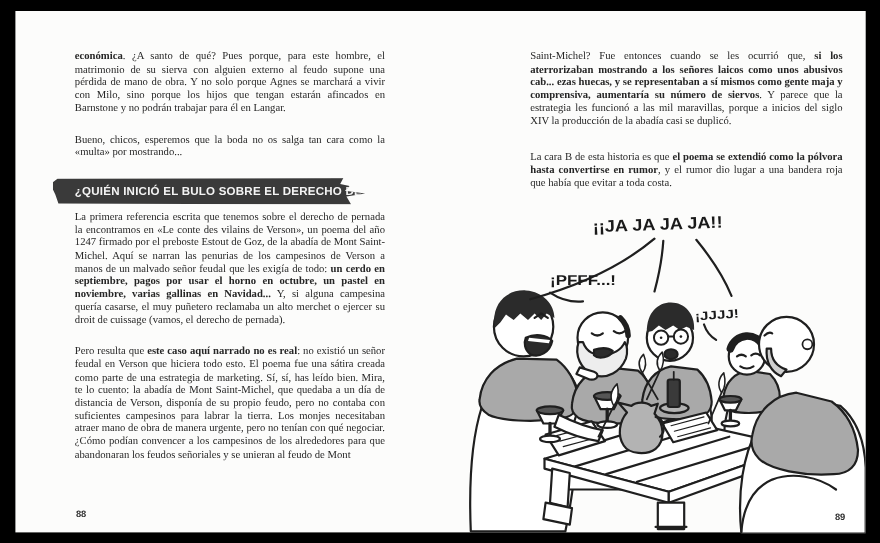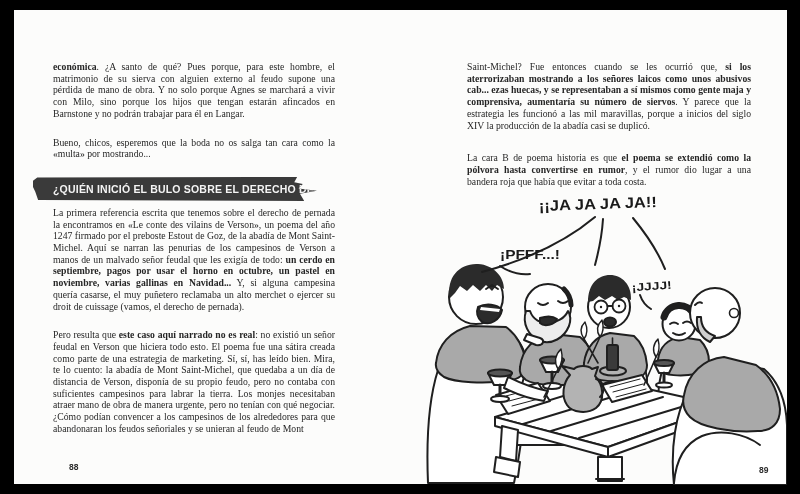--- a/index.html
+++ b/index.html
@@ -6,21 +6,21 @@
   body{
     width:800px;height:494px;
     background:#000;
     position:relative;overflow:hidden;
     font-family:"Liberation Serif", serif;
   }
   .spread{
     position:absolute;left:14px;top:10px;width:773px;height:474px;
     background:#fcfcfb;
   }
-  .col{position:absolute;top:51px;}
+  .col{position:absolute;top:36px;margin-left:15px;}
   .col-left{left:39px;width:282px;}
   .col-right{left:453px;width:284px;}
   p.body{
     margin:0 0 17px 0;
     font-size:9.7px;line-height:11.7px;
     text-align:justify;color:#262626;
   }
   .col-right p.body{margin-bottom:21px;}
   p.body .b{font-weight:bold;}
   p.body .i{}
@@ -55,21 +55,21 @@
   <div class="col col-left">
     <p class="body"><span class="b">económica</span><span>. ¿A santo de qué? Pues porque, para este hombre, el matrimonio de su sierva con alguien externo al feudo supone una pérdida de mano de obra. Y no solo porque Agnes se marchará a vivir con Milo, sino porque los hijos que tengan estarán afincados en Barnstone y no podrán trabajar para él en Langar.</span></p>
     <p class="body"><span>Bueno, chicos, esperemos que la boda no os salga tan cara como la «multa» por mostrando...</span></p>
     <div class="banner">¿QUIÉN INICIÓ EL BULO SOBRE EL DERECHO DE PERNADA?</div>
     <p class="body"><span>La primera referencia escrita que tenemos sobre el derecho de pernada la encontramos en «Le conte des vilains de Verson», un poema del año 1247 firmado por el preboste Estout de Goz, de la abadía de Mont Saint-Michel. Aquí se narran las penurias de los campesinos de Verson a manos de un malvado señor feudal que les exigía de todo: </span><span class="b">un cerdo en septiembre, pagos por usar el horno en octubre, un pastel en noviembre, varias gallinas en Navidad...</span><span> Y, si alguna campesina quería casarse, el muy puñetero reclamaba un alto </span><span class="i">merchet</span><span> o ejercer su </span><span class="i">droit de cuissage</span><span> (vamos, el derecho de pernada).</span></p>
     <p class="body"><span>Pero resulta que </span><span class="b">este caso aquí narrado no es real</span><span>: no existió un señor feudal en Verson que hiciera todo esto. El poema fue una sátira creada como parte de una estrategia de marketing. Sí, sí, has leído bien. Mira, te lo cuento: la abadía de Mont Saint-Michel, que quedaba a un día de distancia de Verson, disponía de su propio feudo, pero no contaba con suficientes campesinos para labrar la tierra. Los monjes necesitaban atraer mano de obra de manera urgente, pero no tenían con qué negociar. ¿Cómo podían convencer a los campesinos de los alrededores para que abandonaran los feudos señoriales y se unieran al feudo de Mont</span></p>
   </div>
 
   <div class="col col-right">
     <p class="body"><span>Saint-Michel? Fue entonces cuando se les ocurrió que, </span><span class="b">si los aterrorizaban mostrando a los señores laicos como unos abusivos cab... ezas huecas, y se representaban a sí mismos como gente maja y comprensiva, aumentaría su número de siervos</span><span>. Y parece que la estrategia les funcionó a las mil maravillas, porque a inicios del siglo XIV la producción de la abadía casi se duplicó.</span></p>
-    <p class="body"><span>La cara B de poema historia es que </span><span class="b">el poema se extendió como la pólvora hasta convertirse en rumor</span><span>, y el rumor dio lugar a una bandera roja que había que evitar a toda costa.</span></p>
+    <p class="body"><span>La cara B de esta historia es que </span><span class="b">el poema se extendió como la pólvora hasta convertirse en rumor</span><span>, y el rumor dio lugar a una bandera roja que había que evitar a toda costa.</span></p>
   </div>
 
   <svg id="illus" width="375" height="300" viewBox="0 0 375 300" stroke-linecap="round" stroke-linejoin="round">
     <g stroke="#1f1f1f" stroke-width="2" fill="none">
 
       <g>
         <path d="M16,298 C14,250 18,210 26,185 C32,166 44,154 62,148 L96,146 C106,152 112,163 116,178 C118,186 117,194 112,198 C114,228 108,268 102,298 Z" fill="#ffffff"></path>
         <path d="M24,178 C26,160 38,146 58,141 L94,142 C105,150 111,162 114,176 C115,186 110,193 100,195 C72,200 42,197 32,192 C26,188 23,184 24,178 Z" fill="#a9a9a9"></path>
         <circle cx="64" cy="112" r="27" fill="#ffffff"></circle>
         <path d="M38,113 C34,92 48,78 66,79 C82,80 92,92 92,104 L85,100 L80,106 L74,100 L68,106 L61,100 L55,106 L48,101 L43,108 Z" fill="#2b2b2b" stroke="none"></path>

